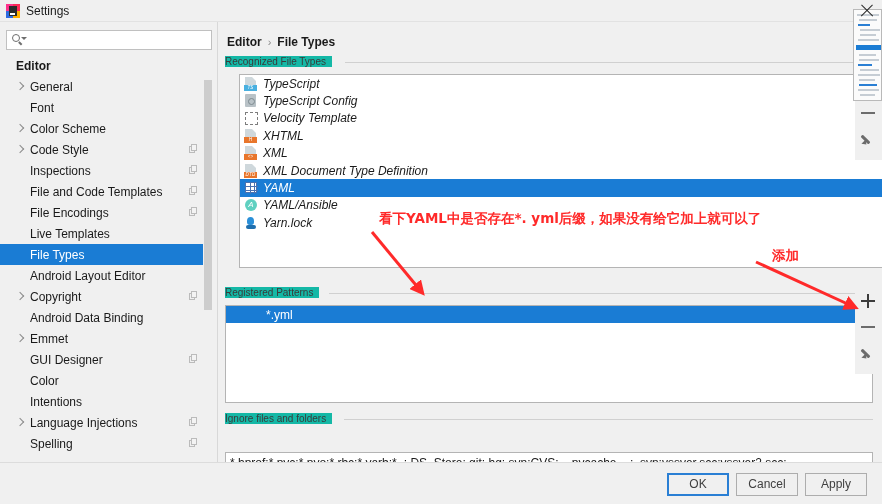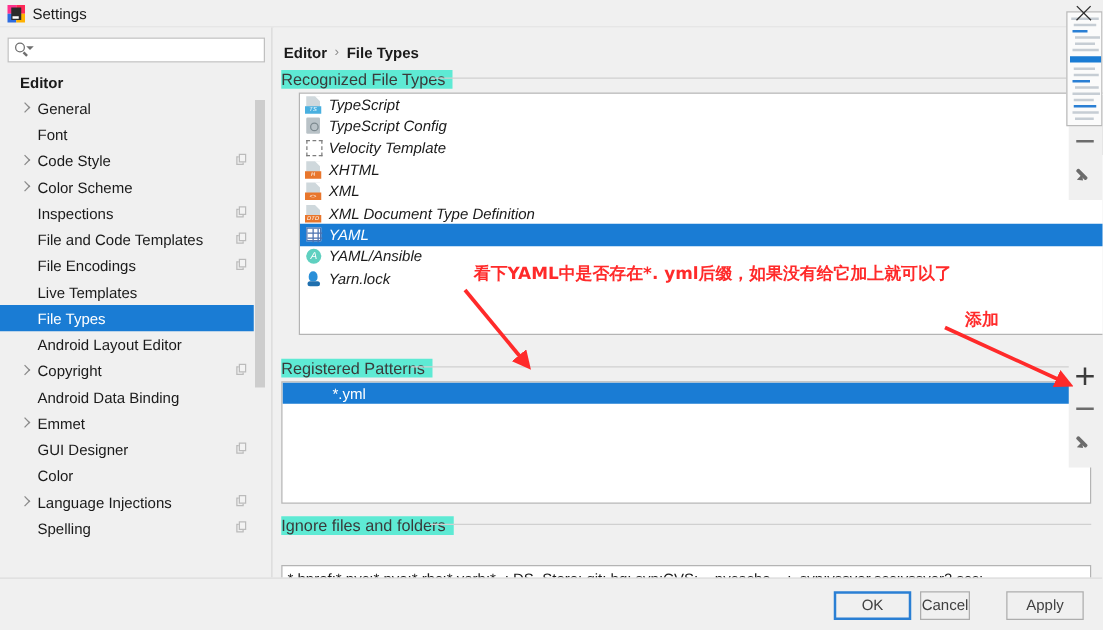--- a/index.html
+++ b/index.html
@@ -129,22 +129,22 @@
     font-size: 12px; font-weight: bold; color: #1a1a1a;
     display: flex; align-items: center; gap: 6px;
   }
   .breadcrumb .sep { color: #8c8c8c; font-weight: normal; font-size: 11px; }
   .reset-link {
     position: absolute; right: 8px; top: 13px;
     font-size: 12px; color: #2a6fc9; font-weight: bold;
   }
 
   .group-label {
-    position: absolute; font-size: 13px; color: #3a3a3a;
-    background: #5eead4; padding-right: 6px;
+    position: absolute; font-size: 10px; color: #3a3a3a;
+    background: #14b8a6; padding-right: 6px;
   }
   .group-line {
     position: absolute; height: 1px; background: #d0d0d0;
   }
 
   .listbox {
     position: absolute; background: #ffffff; border: 1px solid #b4b4b4;
     overflow: hidden;
   }
   #file-types-list { left: 20px; top: 52px; width: 648px; height: 194px; font-style: italic; }
@@ -222,21 +222,21 @@
     background: #f0f0f0; border-top: 1px solid #dcdcdc;
   }
   .btn {
     position: absolute; top: 10px; height: 23px;
     background: #f0f0f0; border: 1px solid #adadad;
     font-family: "Liberation Sans", sans-serif; font-size: 12px; color: #404040;
     text-align: center; line-height: 21px;
   }
   .btn.primary { border: 2px solid #2a7fd4; line-height: 19px; }
   #btn-ok { left: 667px; width: 62px; }
-  #btn-cancel { left: 736px; width: 40px; }
+  #btn-cancel { left: 736px; width: 62px; }
   #btn-apply { left: 805px; width: 62px; }
 
   
   .anno-text {
     position: absolute; color: #ff2a2a;
     font-family: "DejaVu Sans", sans-serif; font-weight: bold;
     white-space: nowrap;
   }
   #anno-yaml { left: 379px; top: 210px; font-size: 13.5px; }
   #anno-add { left: 772px; top: 247px; font-size: 13.5px; }
@@ -298,29 +298,29 @@
     <div class="tree-row">
           <span class="arrow has"></span>
           <span class="lbl">General</span>
         </div>
         <div class="tree-row">
           <span class="arrow"></span>
           <span class="lbl">Font</span>
         </div>
         <div class="tree-row">
           <span class="arrow has"></span>
+          <span class="lbl">Color Scheme</span>
+        </div>
+        <div class="tree-row">
+          <span class="arrow has"></span>
           <span class="lbl">Code Style</span>
           <span class="copy-badge">
             <span class="b1"></span>
             <span class="b2"></span>
           </span>
-        </div>
-        <div class="tree-row">
-          <span class="arrow has"></span>
-          <span class="lbl">Color Scheme</span>
         </div>
         <div class="tree-row">
           <span class="arrow"></span>
           <span class="lbl">Inspections</span>
           <span class="copy-badge">
             <span class="b1"></span>
             <span class="b2"></span>
           </span>
         </div>
         <div class="tree-row">
@@ -371,20 +371,24 @@
           <span class="arrow"></span>
           <span class="lbl">GUI Designer</span>
           <span class="copy-badge">
             <span class="b1"></span>
             <span class="b2"></span>
           </span>
         </div>
         <div class="tree-row">
           <span class="arrow"></span>
           <span class="lbl">Color</span>
+        </div>
+        <div class="tree-row">
+          <span class="arrow"></span>
+          <span class="lbl">Intentions</span>
         </div>
         <div class="tree-row">
           <span class="arrow has"></span>
           <span class="lbl">Language Injections</span>
           <span class="copy-badge">
             <span class="b1"></span>
             <span class="b2"></span>
           </span>
         </div>
         <div class="tree-row">

